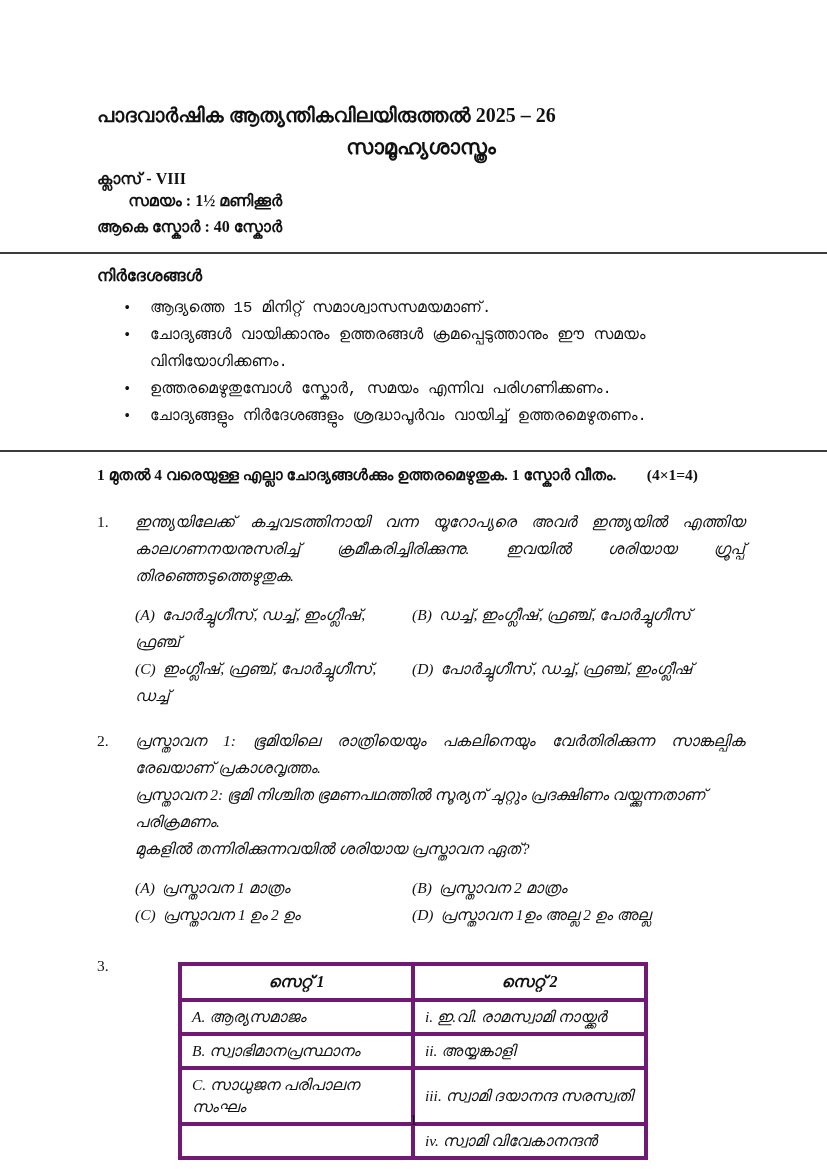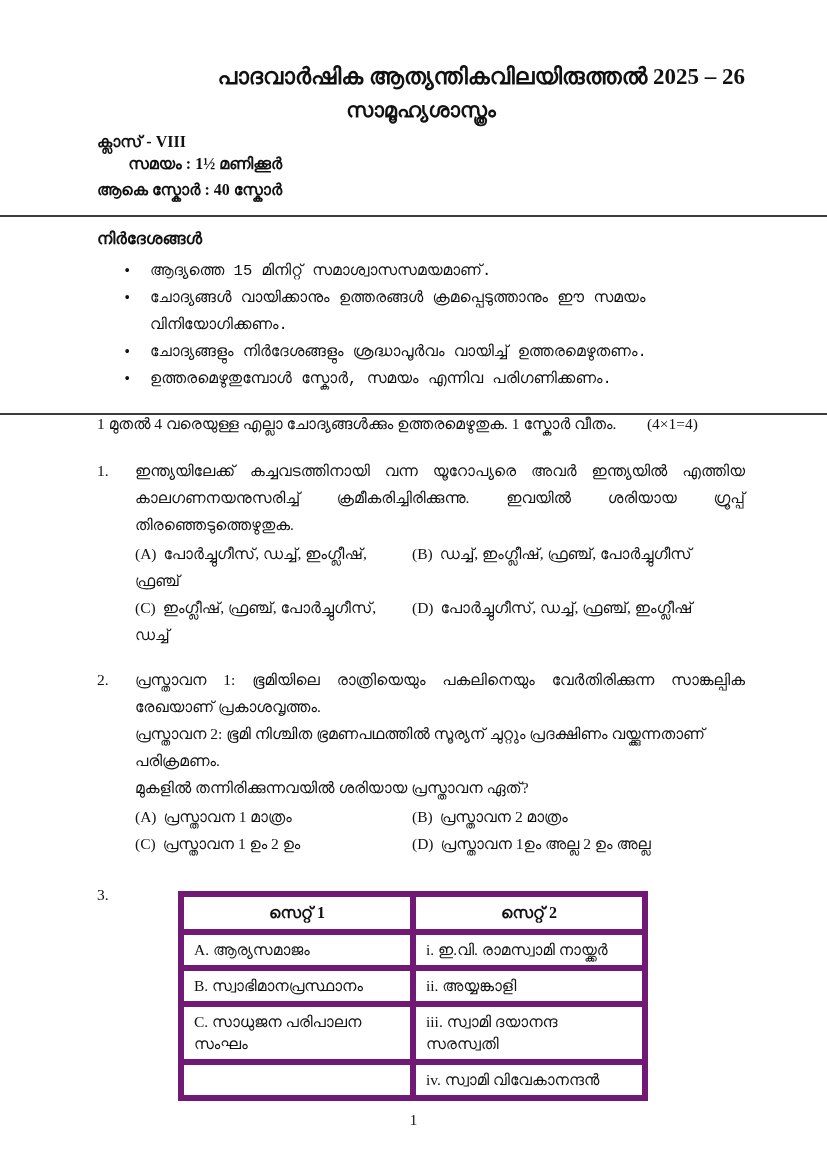--- a/index.html
+++ b/index.html
@@ -4,55 +4,55 @@
 <style>
   html,body { margin:0; padding:0; background:#ffffff; }
   .page {
     width:827px; height:1169px; position:relative; background:#ffffff;
     color:#111; font-family:"Liberation Serif","DejaVu Serif",serif;
     font-size:15.5px; overflow:hidden;
   }
   .pad { padding-left:97px; padding-right:82px; }
 
   
-  .paper-title { text-align:right; font-weight:bold; font-size:23px; padding-top:64px; }
+  .paper-title { text-align:left; font-weight:bold; font-size:20px; padding-top:104px; }
   .paper-subtitle { text-align:center; font-weight:bold; font-size:16.5px; margin-top:12px; }
   .paper-subject { text-align:center; font-weight:bold; font-size:21px; margin-top:8px; }
   .meta-row { display:flex; justify-content:space-between; align-items:flex-start;
               margin-top:10px; font-weight:bold; font-size:16px;flex-direction:column; }
   .meta-right { text-align:right; line-height:26px; }
 
   .rule { border:none; border-top:2px solid #3c3c3c; margin:12px 0 0 0; }
 
   
   .instructions { padding-top:12px; padding-bottom:8px; }
   .instr-heading { font-weight:bold; font-size:16.5px; }
   .instr-list { list-style:none; margin:9px 0 0 0; padding:0;font-family:Liberation Mono, monospace; }
   .instr-list li { position:relative; padding-left:53px; line-height:27px; }
   .instr-list li::before { content:"•"; position:absolute; left:26px; font-size:14px; }
 
   
-  .section-line { display:flex; justify-content:space-between; font-weight:normal; }
+  .section-line { display:flex; justify-content:space-between; font-weight:bold; margin-top:14px; }
   .section-marks { margin-right:47px; white-space:nowrap; }
 
   
   .question { display:flex; }
   .q1 { margin-top:24px; } .q2 { margin-top:18px; } .q3 { margin-top:24px; }
   .q-num { width:38px; flex:none; line-height:27px; }
-  .q-body { flex:1; min-width:0; }
+  .q-body { flex:1; min-width:0;font-style:italic; }
   .q-text { text-align:justify; line-height:27px; margin:0; }
   .q-plain { line-height:27px; margin:0; }
 
-  .opts { display:grid; grid-template-columns:277px 1fr; margin-top:2px; line-height:27px; }
+  .opts { display:grid; grid-template-columns:277px 1fr; margin-top:12px; line-height:27px; }
   .opt-label { margin-right:7px; }
 
   
   .match-table { border-collapse:collapse; width:470px; margin:10px 0 0 43px;
                  table-layout:fixed; }
-  .match-table th, .match-table td { border:6px solid #701a75; }
+  .match-table th, .match-table td { border:4px solid #701a75; }
   .match-table th { font-weight:bold; text-align:center; padding:5px 4px; font-size:16px; height:22px; }
   .match-table td { padding:4px 10px; line-height:22px; height:22px;margin-top:12px; }
   .thick td { border-top:2px solid #000; }
 
   .page-num { position:absolute; left:0; right:0; bottom:40px; text-align:center; font-size:15px; }
 </style>
 </head>
 <body>
 
 <div class="page">
@@ -69,22 +69,22 @@
     </div>
   </header>
 
   <hr class="rule">
 
   <section class="instructions pad">
     <div class="instr-heading">നിർദേശങ്ങൾ</div>
     <ul class="instr-list">
       <li>ആദ്യത്തെ 15 മിനിറ്റ് സമാശ്വാസസമയമാണ്.</li>
       <li>ചോദ്യങ്ങൾ വായിക്കാനും ഉത്തരങ്ങൾ ക്രമപ്പെടുത്താനും ഈ സമയം വിനിയോഗിക്കണം.</li>
+      <li>ഉത്തരമെഴുതുമ്പോൾ സ്കോർ, സമയം എന്നിവ പരിഗണിക്കണം.</li>
       <li>ചോദ്യങ്ങളും നിർദേശങ്ങളും ശ്രദ്ധാപൂർവം വായിച്ച് ഉത്തരമെഴുതണം.</li>
-      <li>ഉത്തരമെഴുതുമ്പോൾ സ്കോർ, സമയം എന്നിവ പരിഗണിക്കണം.</li>
     </ul>
   </section>
 
   <hr class="rule">
 
   <main class="pad">
 
     <div class="section-line">
       <span>1 മുതൽ 4 വരെയുള്ള എല്ലാ ചോദ്യങ്ങൾക്കും ഉത്തരമെഴുതുക. 1 സ്കോർ വീതം.</span>
       <span class="section-marks">(4×1=4)</span>

